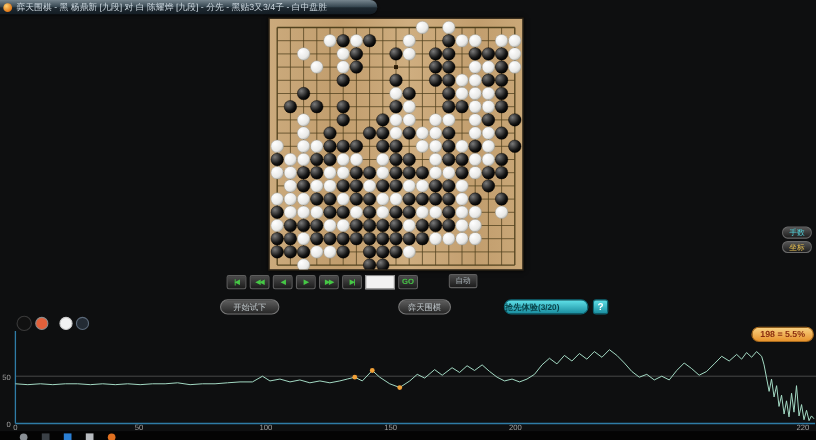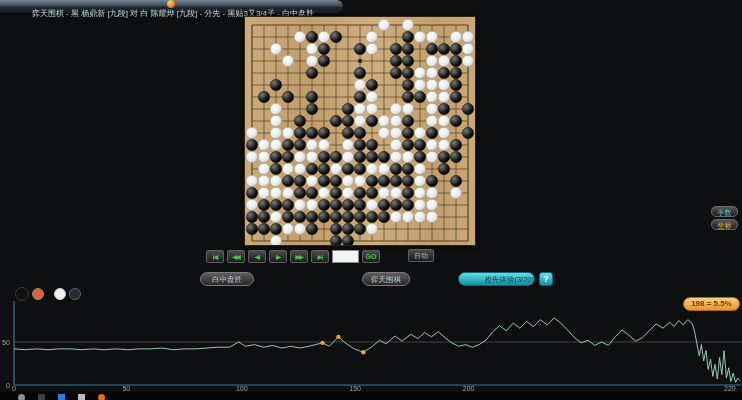--- a/index.html
+++ b/index.html
@@ -6,21 +6,20 @@
   body{
     width:742px;height:400px;position:relative;overflow:hidden;
     background:#0e0f10;font-family:"Liberation Sans",sans-serif;
   }
   
   .titlebar{
     position:absolute;left:0;top:0;width:340px;height:13px;
     background:linear-gradient(#76858e 0%,#3a4a54 45%,#1d2830 55%,#141d24 100%);
     border-radius:0 7px 7px 0;display:flex;align-items:center;padding-left:3px;
     box-shadow:0 1px 2px rgba(0,0,0,.6);
-    flex-direction:column;
   }
   .app-icon{width:8px;height:8px;border-radius:50%;
     background:radial-gradient(circle at 35% 30%,#ffd070,#e07818 70%,#8a4208);
     margin-right:4px;flex:0 0 auto;}
   .title-text{font-size:8px;color:#cdd8e0;white-space:nowrap;letter-spacing:0;}
   
   .board{
     position:absolute;left:244px;top:16px;width:230px;height:228px;
     background:linear-gradient(90deg,#cbaa7c,#c19d6d 28%,#cfae80 55%,#c29e6e 82%,#caa878);
     border:1px solid #2e2414;box-shadow:0 0 4px rgba(0,0,0,.8);
@@ -54,21 +53,21 @@
   .act-btn{
     position:absolute;top:272px;height:14px;border-radius:7px;box-sizing:border-box;
     background:linear-gradient(#5e5e5e,#262626);border:1px solid #7a7a7a;
     color:#c2cacE;font-size:7.5px;text-align:center;line-height:13px;
   }
   .btn-trial{left:200px;width:54px;}
   .btn-analysis{left:362px;width:48px;}
   .btn-premium{
     position:absolute;left:458px;top:272px;width:77px;height:14px;border-radius:7px;box-sizing:border-box;
     background:linear-gradient(#5fe0e8,#1a8ea0);border:1px solid #0e6a78;
-    color:#073f46;font-size:7.5px;font-weight:normal;text-align:right;line-height:13px;
+    color:#073f46;font-size:7.5px;font-weight:bold;text-align:left;line-height:13px;
   }
   .btn-help{
     position:absolute;left:539px;top:272px;width:14px;height:14px;border-radius:3px;box-sizing:border-box;
     background:linear-gradient(#5fe0e8,#1a8ea0);border:1px solid #0e6a78;
     color:#fff;font-size:9px;font-weight:bold;text-align:center;line-height:13px;
   }
   
   .legend{position:absolute;left:15px;top:287px;height:14px;display:flex;align-items:center;}
   .tog{border-radius:50%;box-sizing:border-box;}
   
@@ -389,21 +388,21 @@
       <span class="media-btn">◀</span>
       <span class="media-btn">▶</span>
       <span class="media-btn">▶▶</span>
       <span class="media-btn">▶|</span>
     </span>
   <input class="move-input" value="" style="">
   <span class="go-btn">GO</span>
 </div>
 <div class="auto-btn">自动</div>
 
-<div class="act-btn btn-trial">白中盘胜</div>
+<div class="act-btn btn-trial">开始试下</div>
 <div class="act-btn btn-analysis">弈天围棋</div>
 <div class="btn-premium">抢先体验(3/20)</div>
 <div class="btn-help">?</div>
 
 <div class="legend" id="legend-row">
     <span class="tog" style="width: 14px; height: 14px; background: rgb(17, 17, 17); border: 1px solid rgb(58, 58, 58); margin-right: 3px;"></span>
     <span class="tog" style="width: 12px; height: 12px; background: rgb(226, 96, 58); border: 1px solid rgb(138, 138, 138); margin-right: 10px;"></span>
     <span class="tog" style="width: 12px; height: 12px; background: rgb(242, 242, 242); border: 1px solid rgb(204, 204, 204); margin-right: 3px;"></span>
     <span class="tog" style="width: 12px; height: 12px; background: rgb(35, 43, 52); border: 1px solid rgb(90, 104, 120); margin-right: 3px;"></span>
   </div>

